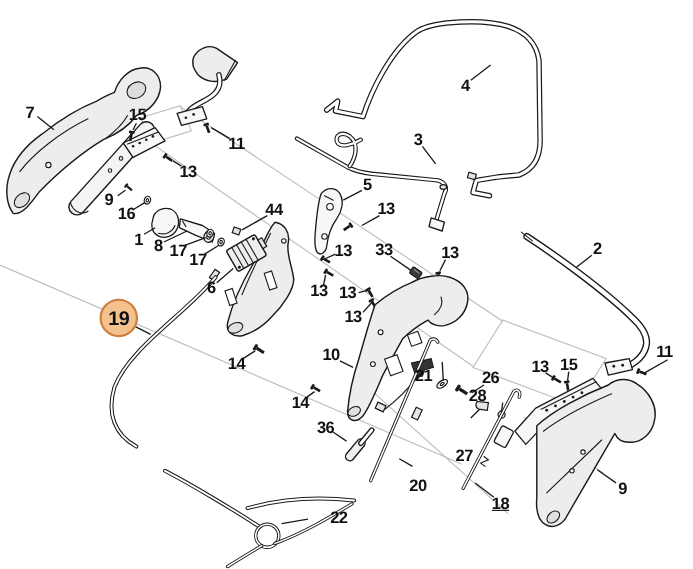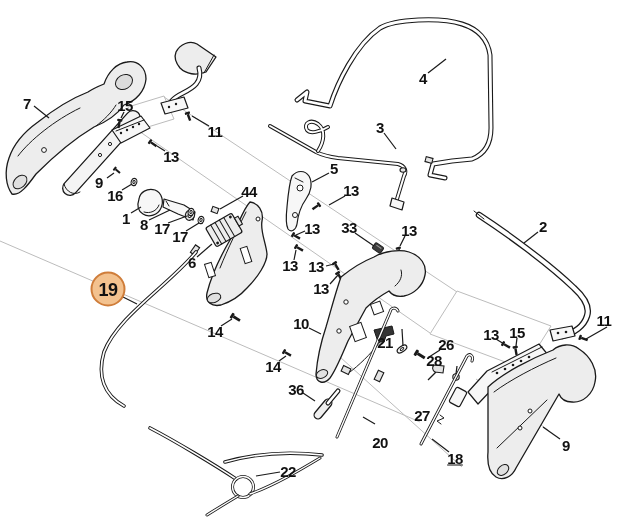--- a/index.html
+++ b/index.html
@@ -333,19 +333,19 @@
       <div class="callout" style="left: 215px; top: 331px;">14</div>
       <div class="callout" style="left: 273px; top: 366px;">14</div>
       <div class="callout" style="left: 296px; top: 389px;">36</div>
       <div class="callout" style="left: 385px; top: 321px; margin-top: 21px;">21</div>
       <div class="callout" style="left: 446px; top: 344px;">26</div>
       <div class="callout" style="left: 422px; top: 391px; margin-top: 24px;">27</div>
       <div class="callout" style="left: 434px; top: 360px;">28</div>
       <div class="callout" style="left: 380px; top: 442px;">20</div>
       <div class="callout" style="left: 455px; top: 458px; text-decoration: underline;">18</div>
       <div class="callout" style="left: 566px; top: 445px;">9</div>
-      <div class="callout" style="left: 288px; top: 471px; text-align: center;">22</div>
+      <div class="callout" style="left: 308px; top: 471px; text-align: center;">22</div>
       <div class="callout" style="left: 491px; top: 334px;">13</div>
       <div class="callout" style="left: 517px; top: 332px;">15</div>
       <div class="callout" style="left: 604px; top: 320px;">11</div>
       <div class="callout circled" style="left: 108px; top: 289px; background: rgb(243, 194, 143); border-color: rgb(207, 125, 58);">19</div>
     </div>
 </div>
 
 </body></html>

